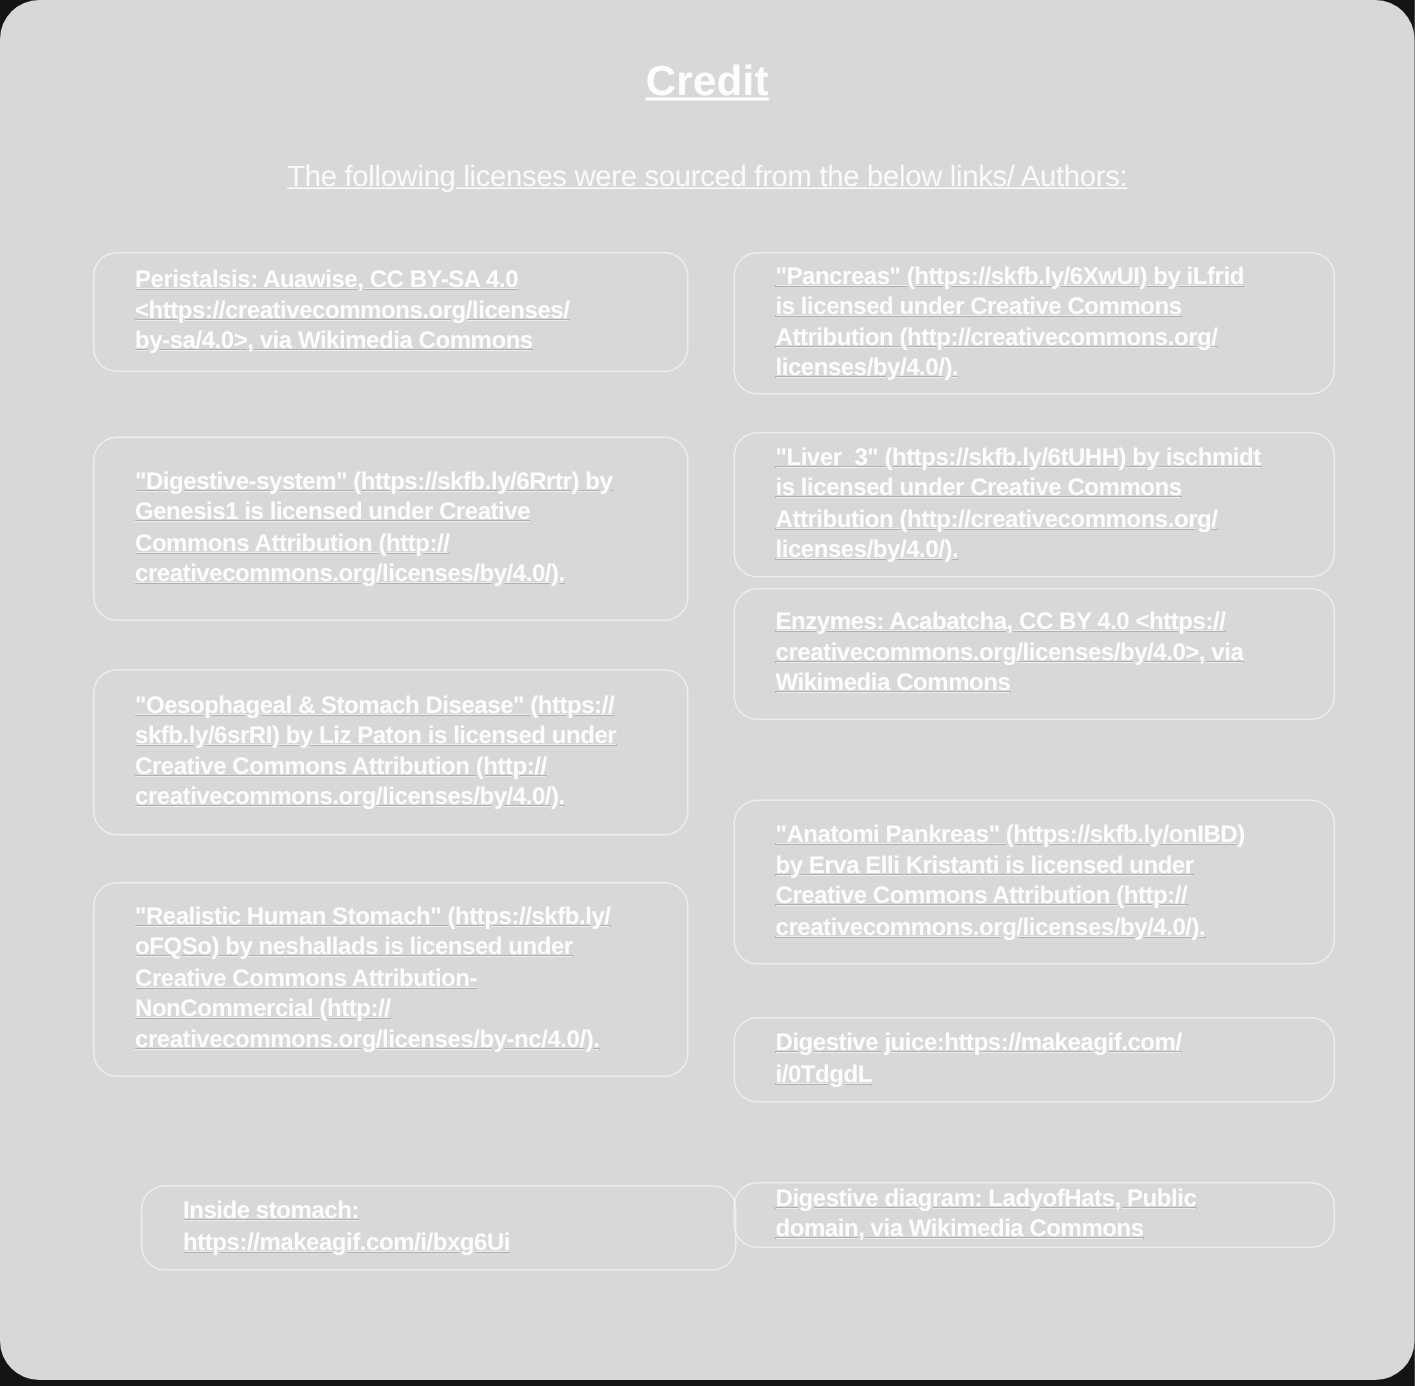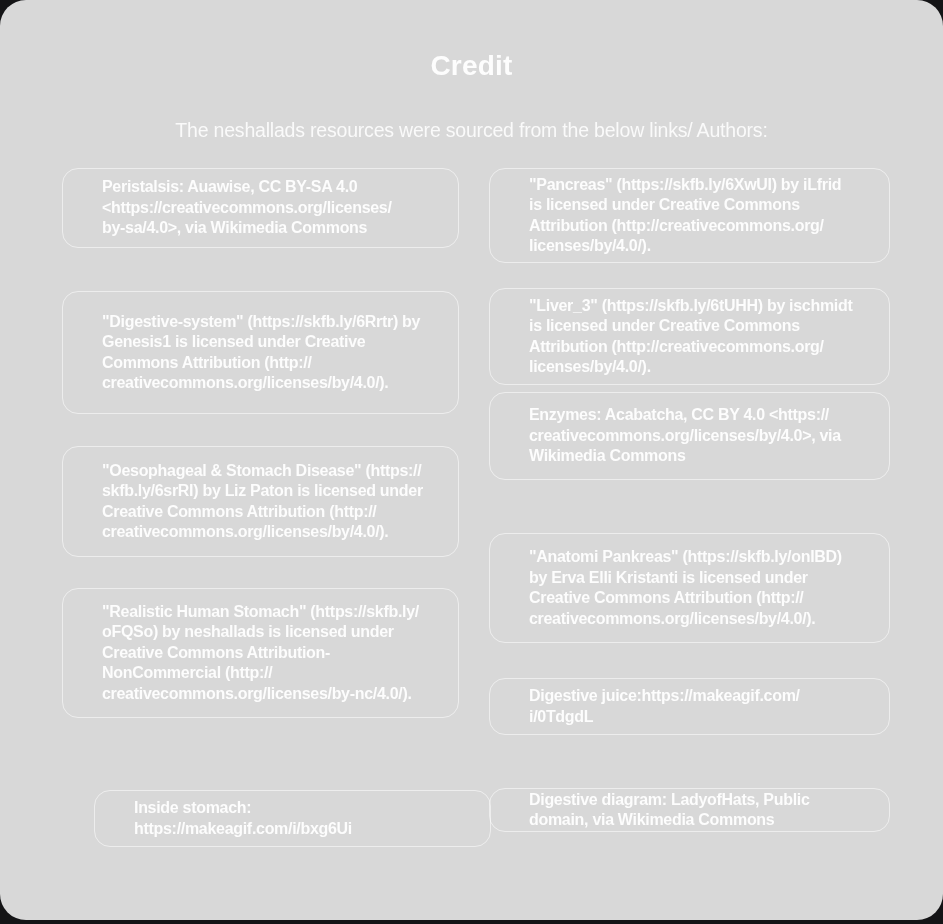--- a/index.html
+++ b/index.html
@@ -1,15 +1,15 @@
 <!DOCTYPE html>
 <html><head>
 <meta charset="utf-8">
 <style>
-  * { margin: 0; padding: 12px; box-sizing: border-box; }
+  * { margin: 0; padding: 0; box-sizing: border-box; text-decoration: underline; }
   html, body {
     width: 943px; height: 924px;
     background: #141416;
     overflow: hidden;
     font-family: "Liberation Sans", sans-serif;
   }
   .card {
     position: absolute;
     left: 0; top: 0; right: 0; bottom: 4px;
     background: #d8d8d8;
@@ -67,21 +67,21 @@
   #box-r4 { top: 533px; height: 110px; }
   #box-r5 { top: 678px; height: 57px; }
   #box-r6 { top: 788px; height: 44px; }
 </style>
 </head>
 <body>
 
 <div class="card">
 
   <h1 class="page-title">Credit</h1>
-  <div class="page-subtitle">The neshallads resources were sourced from the below links/ Authors:</div>
+  <div class="page-subtitle">The following licenses were sourced from the below links/ Authors:</div>
 
   <div id="box-l1" class="credit-box col-left">
     <span class="box-text">Peristalsis: Auawise, CC BY-SA 4.0
 &lt;https://creativecommons.org/licenses/
 by-sa/4.0&gt;, via Wikimedia Commons</span>
   </div>
   <div id="box-l2" class="credit-box col-left">
     <span class="box-text">"Digestive-system" (https://skfb.ly/6Rrtr) by
 Genesis1 is licensed under Creative
 Commons Attribution (http://

